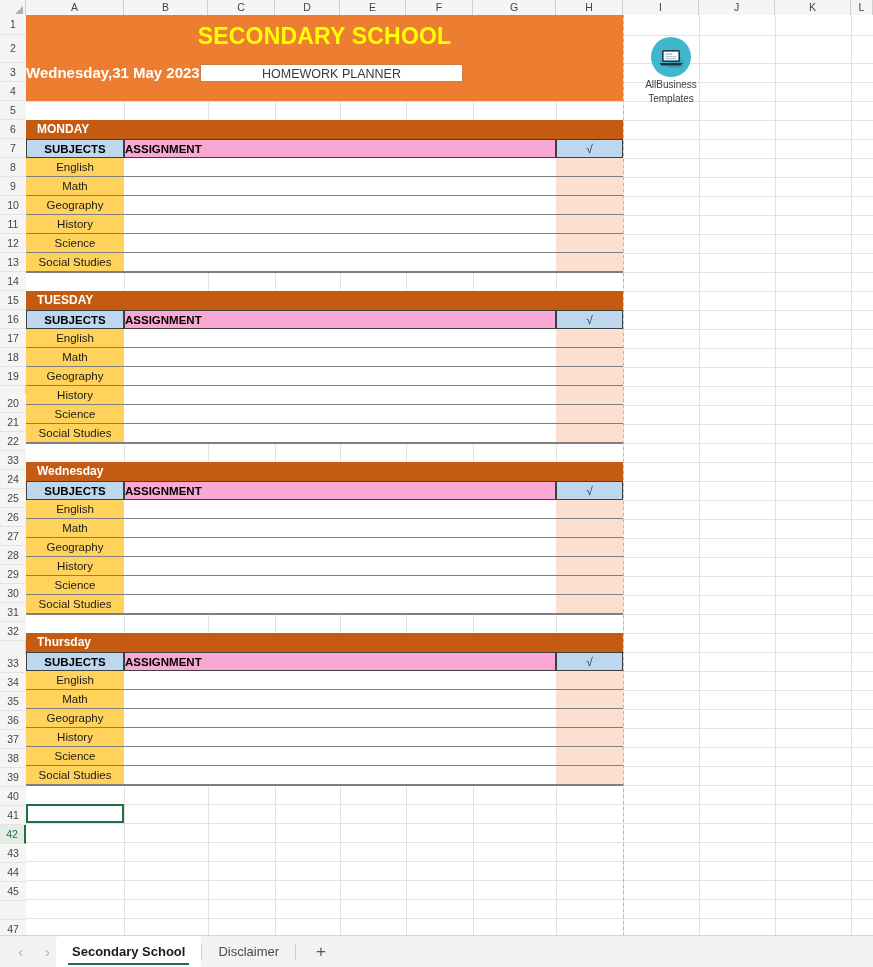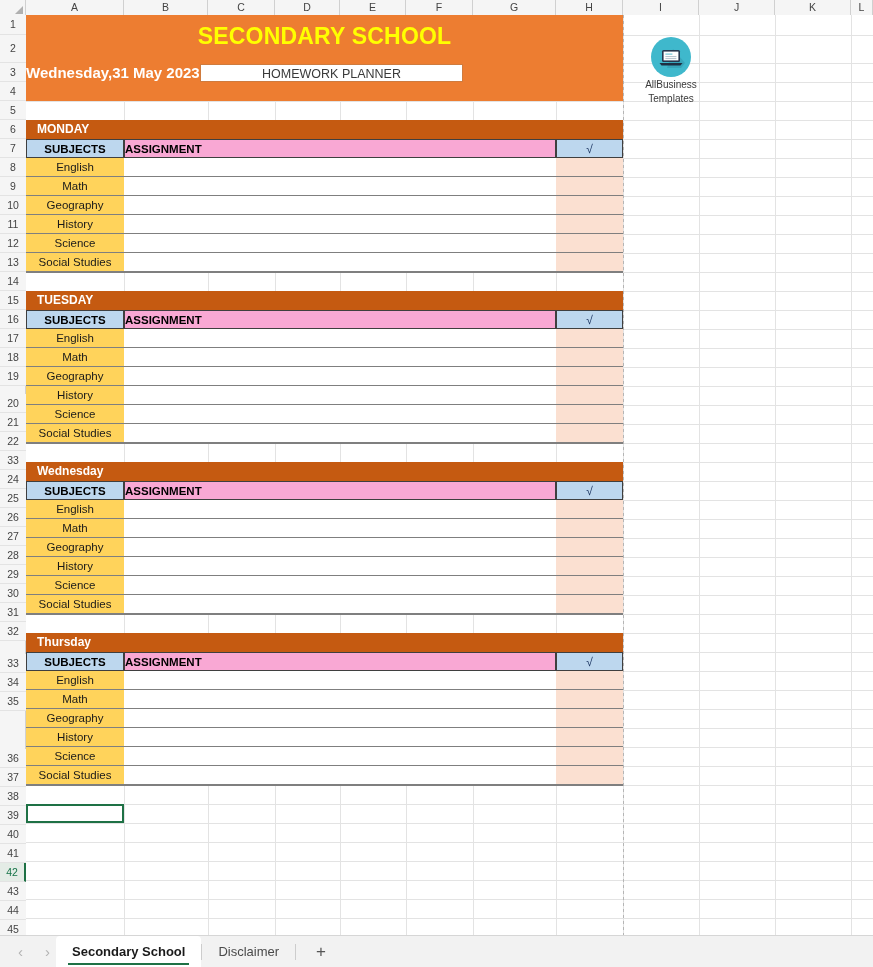--- a/index.html
+++ b/index.html
@@ -304,21 +304,21 @@
       <div class="row-head" style="height: 19px; line-height: 18px;">26</div>
       <div class="row-head" style="height: 19px; line-height: 18px;">27</div>
       <div class="row-head" style="height: 19px; line-height: 18px;">28</div>
       <div class="row-head" style="height: 19px; line-height: 18px;">29</div>
       <div class="row-head" style="height: 19px; line-height: 18px;">30</div>
       <div class="row-head" style="height: 19px; line-height: 18px;">31</div>
       <div class="row-head" style="height: 19px; line-height: 18px;">32</div>
       <div class="row-head" style="height: 19px; line-height: 18px; margin-top: 13px;">33</div>
       <div class="row-head" style="height: 19px; line-height: 18px;">34</div>
       <div class="row-head" style="height: 19px; line-height: 18px;">35</div>
-      <div class="row-head" style="height: 19px; line-height: 18px; margin-top: 38px;">36</div>
+      <div class="row-head" style="height: 19px; line-height: 18px;">36</div>
       <div class="row-head" style="height: 19px; line-height: 18px;">37</div>
       <div class="row-head" style="height: 19px; line-height: 18px;">38</div>
       <div class="row-head" style="height: 19px; line-height: 18px;">39</div>
       <div class="row-head" style="height: 19px; line-height: 18px;">40</div>
       <div class="row-head" style="height: 19px; line-height: 18px;">41</div>
       <div class="row-head active" style="height: 19px; line-height: 18px;">42</div>
       <div class="row-head" style="height: 19px; line-height: 18px;">43</div>
       <div class="row-head" style="height: 19px; line-height: 18px;">44</div>
       <div class="row-head" style="height: 19px; line-height: 18px;">45</div>
       <div class="row-head" style="height: 19px; line-height: 18px; padding-left: 47px;">46</div>

